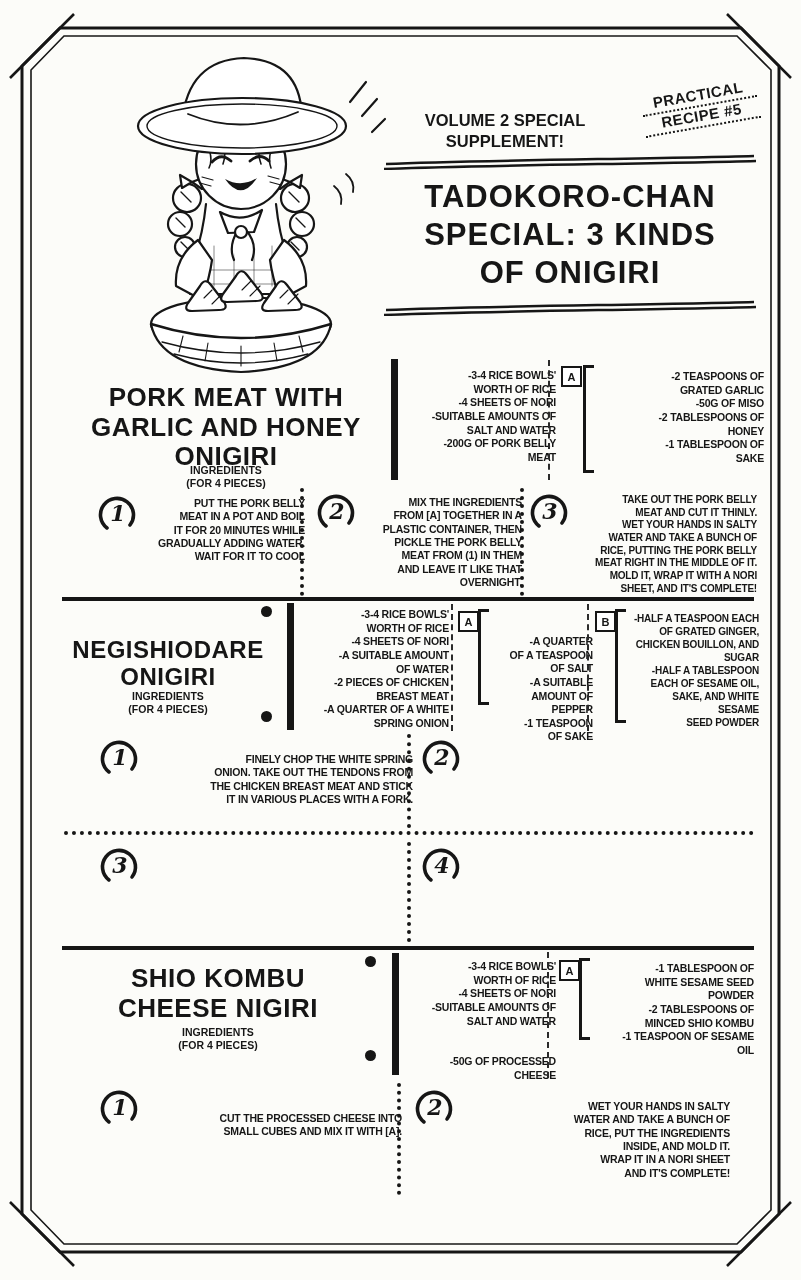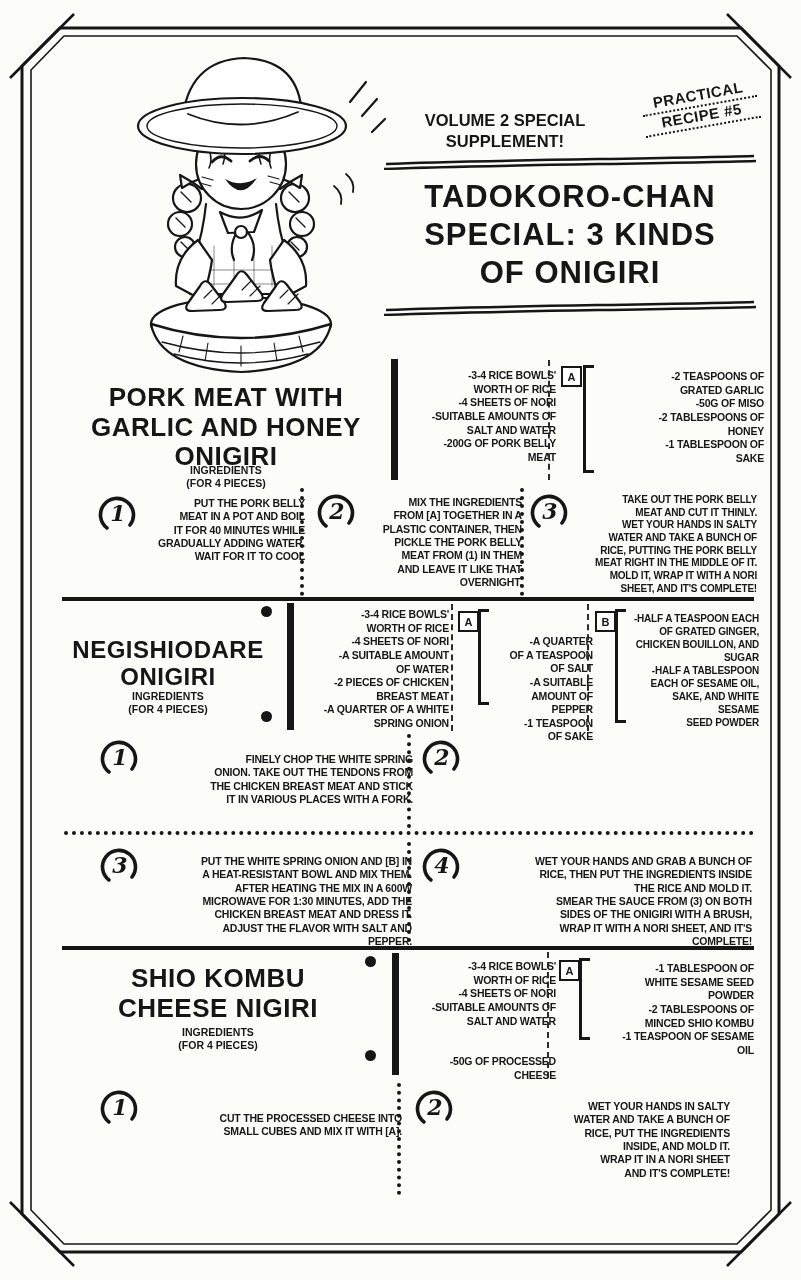--- a/index.html
+++ b/index.html
@@ -146,21 +146,21 @@
 HONEY
 -1 TABLESPOON OF
 SAKE</div>
 
   <svg class="abs" style="left:96px;top:492px" width="42" height="42" viewBox="0 0 42 42">
     <path d="M11 36 A16.5 16.5 0 1 1 34 33" fill="none" stroke="#161616" stroke-width="3.6" stroke-linecap="round"></path>
     <text x="22" y="29" text-anchor="middle" class="stepnum-digit">1</text>
   </svg>
   <div class="abs t steptext" style="left:153px;top:497px;width:152px">PUT THE PORK BELLY
 MEAT IN A POT AND BOIL
-IT FOR 40 MINUTES WHILE
+IT FOR 20 MINUTES WHILE
 GRADUALLY ADDING WATER.
 WAIT FOR IT TO COOL</div>
 
   <div class="abs vdots" style="left:300px;top:488px;height:108px"></div>
 
   <svg class="abs" style="left:315px;top:490px" width="42" height="42" viewBox="0 0 42 42">
     <path d="M11 36 A16.5 16.5 0 1 1 34 33" fill="none" stroke="#161616" stroke-width="3.6" stroke-linecap="round"></path>
     <text x="22" y="29" text-anchor="middle" class="stepnum-digit">2</text>
   </svg>
   <div class="abs t steptext" style="left:360px;top:496px;width:162px">MIX THE INGREDIENTS
@@ -244,41 +244,27 @@
     <path d="M11 36 A16.5 16.5 0 1 1 34 33" fill="none" stroke="#161616" stroke-width="3.6" stroke-linecap="round"></path>
     <text x="22" y="29" text-anchor="middle" class="stepnum-digit">2</text>
   </svg>
 
   <div class="abs hdots" style="left:64px;top:831px;width:690px"></div>
 
   <svg class="abs" style="left:98px;top:844px" width="42" height="42" viewBox="0 0 42 42">
     <path d="M11 36 A16.5 16.5 0 1 1 34 33" fill="none" stroke="#161616" stroke-width="3.6" stroke-linecap="round"></path>
     <text x="22" y="29" text-anchor="middle" class="stepnum-digit">3</text>
   </svg>
-  <div class="abs t steptext" style="left:158px;top:855px;width:254px">PUT THE WHITE SPRING ONION AND [B] IN
-A HEAT-RESISTANT BOWL AND MIX THEM.
-AFTER HEATING THE MIX IN A 600W
-MICROWAVE FOR 1:30 MINUTES, ADD THE
-CHICKEN BREAST MEAT AND DRESS IT.
-ADJUST THE FLAVOR WITH SALT AND
-PEPPER.</div>
 
   <div class="abs vdots" style="left:407px;top:842px;height:100px"></div>
 
   <svg class="abs" style="left:420px;top:844px" width="42" height="42" viewBox="0 0 42 42">
     <path d="M11 36 A16.5 16.5 0 1 1 34 33" fill="none" stroke="#161616" stroke-width="3.6" stroke-linecap="round"></path>
     <text x="22" y="29" text-anchor="middle" class="stepnum-digit">4</text>
   </svg>
-  <div class="abs t steptext" style="left:478px;top:855px;width:274px">WET YOUR HANDS AND GRAB A BUNCH OF
-RICE, THEN PUT THE INGREDIENTS INSIDE
-THE RICE AND MOLD IT.
-SMEAR THE SAUCE FROM (3) ON BOTH
-SIDES OF THE ONIGIRI WITH A BRUSH,
-WRAP IT WITH A NORI SHEET, AND IT'S
-COMPLETE!</div>
 
   <div class="abs hline" style="left:62px;top:946px;width:692px"></div>
 
   <div class="abs bullet" style="left:365px;top:956px"></div>
   <div class="abs bullet" style="left:365px;top:1050px"></div>
 
   <div class="abs t ctr rtitle" style="left:62px;top:964px;width:312px;font-size:26px">SHIO KOMBU
 CHEESE NIGIRI</div>
   <div class="abs t ctr subhead" style="left:62px;top:1026px;width:312px">INGREDIENTS
 (FOR 4 PIECES)</div>

